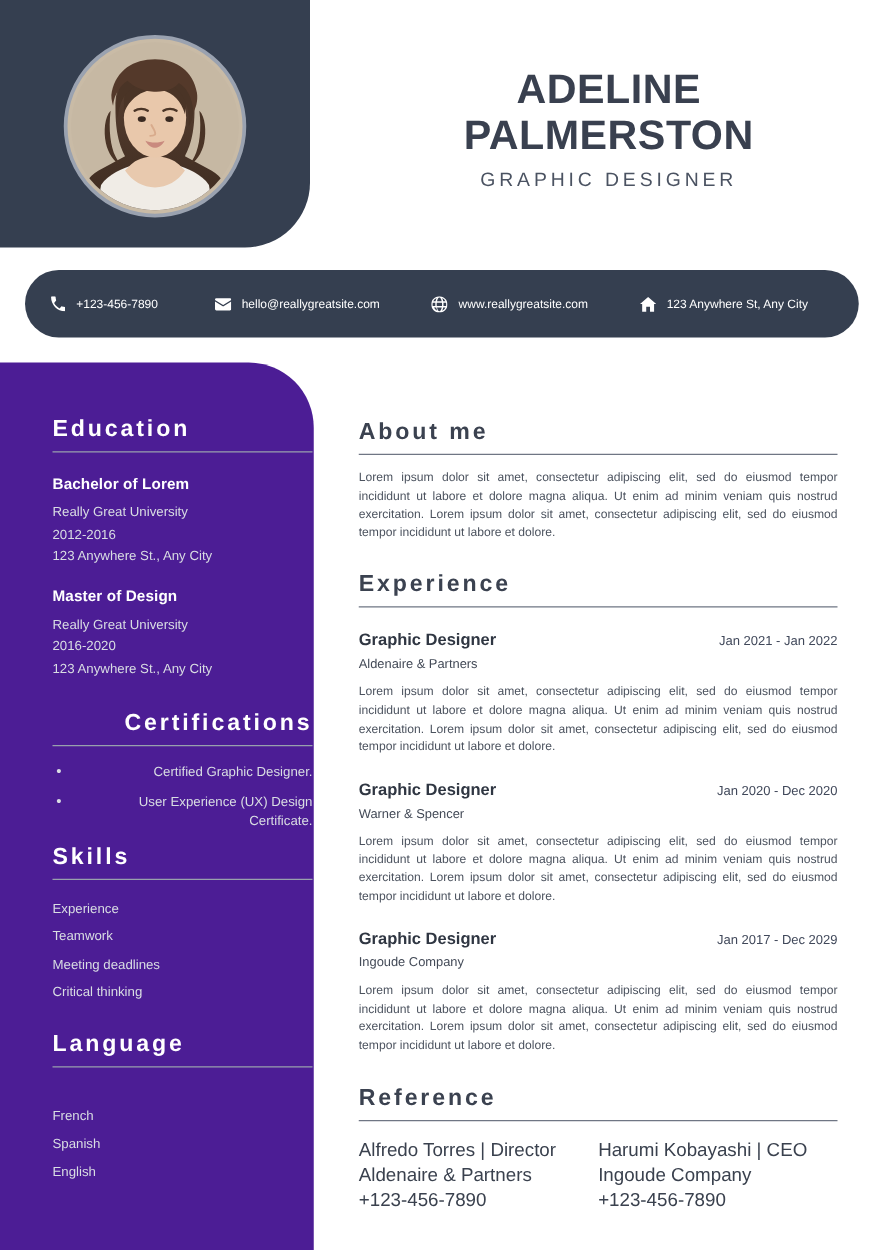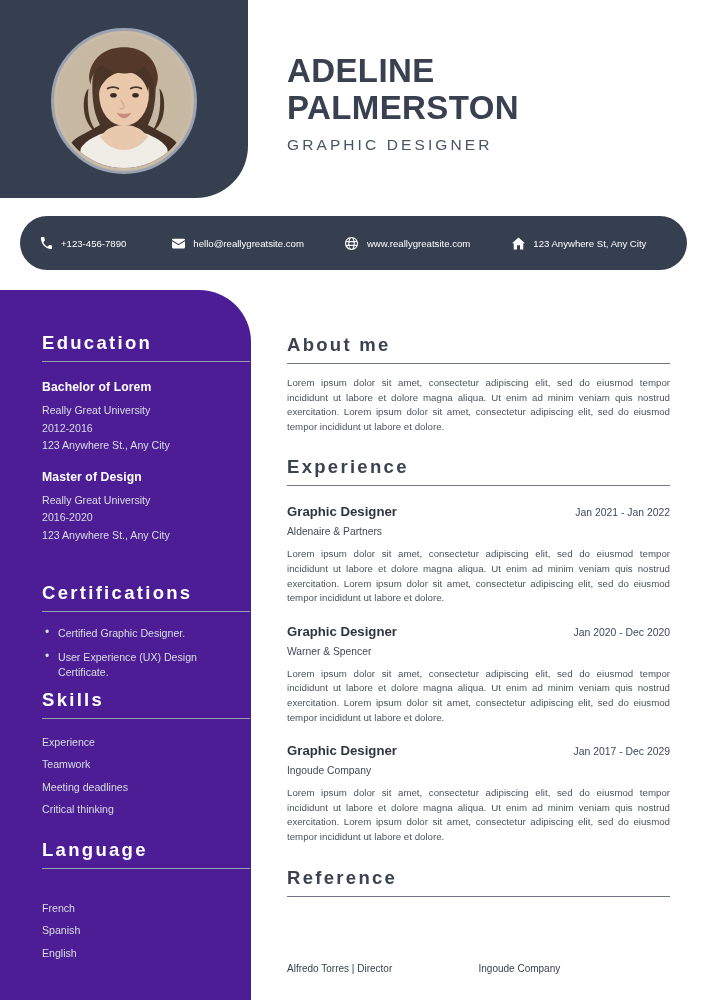--- a/index.html
+++ b/index.html
@@ -39,20 +39,21 @@
     box-sizing: border-box;
     overflow: hidden;
   }
   .avatar svg { display: block; width: 100%; height: 100%; }
 
   .name-wrap {
     position: absolute;
     left: 287px;
     top: 52px;
     width: 400px;
+    text-align: center;
   }
   .name-line {
     font-size: 33px;
     font-weight: bold;
     color: #39404f;
     letter-spacing: 0.4px;
     line-height: 37px;
     white-space: nowrap;
   }
   .job-title {
@@ -198,23 +199,22 @@
     color: #434a57;
     font-size: 10.3px;
     margin-top: 7px;
   }
   .ref-cols {
     display: flex;
   }
   .ref-col { width: 50%; }
   .ref-line {
     color: #3a414e;
-    font-size: 10px;
+    font-size: 15px;
     line-height: 20px;
-    margin-top: 48px;
   }
 </style>
 </head>
 <body>
 
 <div id="page">
 
   <div class="header-block">
     <div class="avatar">
       <svg viewBox="0 0 146 146">
@@ -312,21 +312,21 @@
         </div>
 
         <div style="margin-top:15px;">
           <div class="sb-subtitle">Master of Design</div>
           <div class="sb-text" style="margin-top:8px;">Really Great University</div>
           <div class="sb-text">2016-2020</div>
           <div class="sb-text">123 Anywhere St., Any City</div>
         </div>
       </div>
 
-      <div style="margin-top:38px;">
+      <div style="margin-top:23px;text-align:right;">
         <div class="sb-heading">Certifications</div>
         <div class="sb-rule"></div>
         <div style="margin-top:14px;">
           <div class="sb-li">Certified Graphic Designer.</div>
           <div class="sb-li">User Experience (UX) Design Certificate.</div>
         </div>
       </div>
 
       <div style="margin-top:0;">
         <div class="sb-heading">Skills</div>
@@ -395,20 +395,21 @@
     <div style="margin-top:22px;">
       <div class="mn-heading">Reference</div>
       <div class="mn-rule"></div>
       <div class="ref-cols" style="margin-top:14px;">
         <div class="ref-col">
           <div class="ref-line" style="font-weight:normal;">Alfredo Torres | Director</div>
           <div class="ref-line">Aldenaire &amp; Partners</div>
           <div class="ref-line">+123-456-7890</div>
         </div>
         <div class="ref-col">
+          <div class="ref-line">Harumi Kobayashi | CEO</div>
           <div class="ref-line">Ingoude Company</div>
           <div class="ref-line">+123-456-7890</div>
         </div>
       </div>
     </div>
 
   </div>
 
 </div>
 

